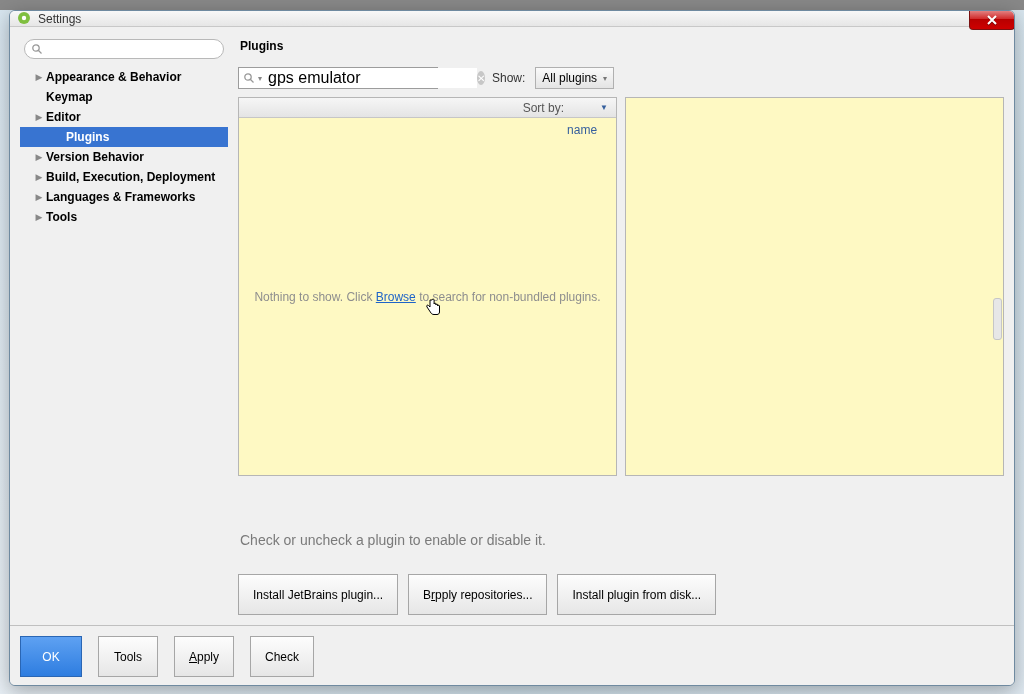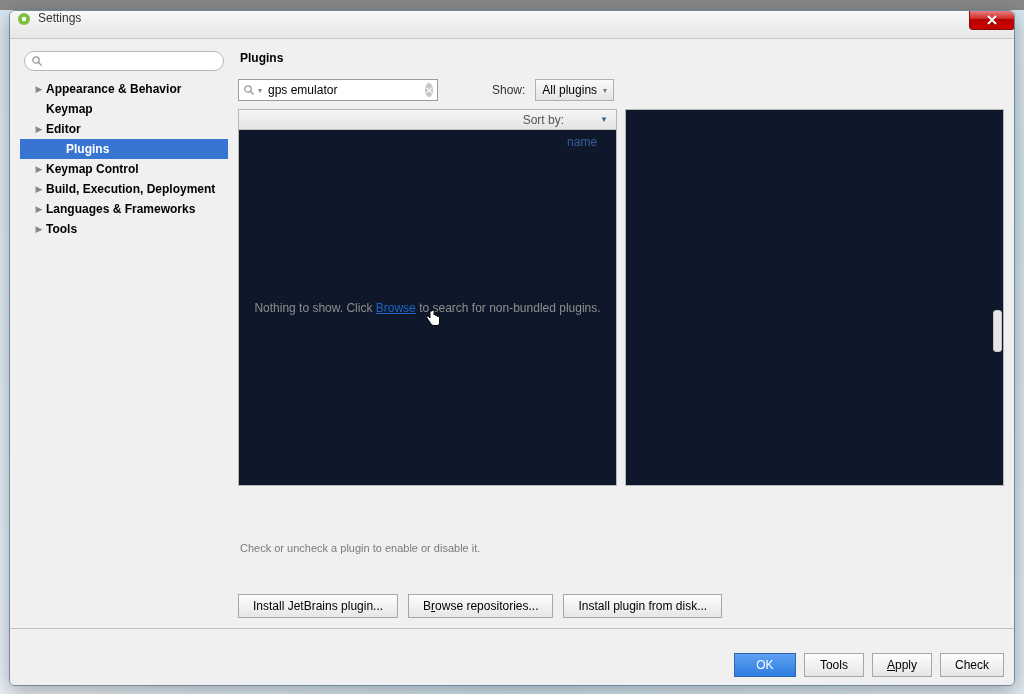--- a/index.html
+++ b/index.html
@@ -24,25 +24,25 @@
     border:1px solid #6f8aa0;
     border-radius:6px;
     background:#f0f0f0;
     box-shadow:0 5px 20px rgba(0,0,0,0.3);
     display:flex;
     flex-direction:column;
     overflow:hidden;
   }
 
   .titlebar {
-    height:28px;
+    height:16px;
     background:linear-gradient(#f8f8f8,#e6e6e6);
     border-bottom:1px solid #c8c8c8;
     display:flex;
-    align-items:flex-start;
+    align-items:flex-end;
     padding:0 0 0 6px;
     position:relative;
   }
   .title-icon {
     width:16px; height:16px; margin-right:6px;
     display:inline-block;
   }
   .title-text { font-size:12px; color:#333; }
   .close-btn {
     position:absolute; right:-1px; top:-1px;
@@ -127,21 +127,21 @@
   }
   .plugin-search {
     width:200px; height:22px;
     border:1px solid #9c9c9c;
     background:#fff;
     display:flex; align-items:center;
     padding:0 4px;
   }
   .plugin-search .mag { color:#888; margin-right:3px; display:flex; }
   .plugin-search .drop { color:#888; margin-right:4px; font-size:8px; }
-  .plugin-search input { flex:1; border:none; outline:none; font-size:12px; }
+  .plugin-search input { flex:1; border:none; outline:none; font-size:16px; }
   .plugin-search .clear {
     width:14px; height:14px; border-radius:50%;
     background:#c7c7c7; color:#fff; font-size:10px;
     display:flex; align-items:center; justify-content:center;
     cursor:pointer;
   }
   .show-label { color:#333;margin-left:44px; }
   .show-drop {
     border:1px solid #b0b0b0;
     background:linear-gradient(#fafafa,#e4e4e4);
@@ -150,21 +150,21 @@
     cursor:pointer;
   }
   .show-drop .caret { font-size:8px; color:#777; }
 
   .panels {
     flex:1; display:flex; gap:8px; min-height:0;
   }
   .panel {
     flex:1;
     border:1px solid #b6b6b6;
-    background:#0f172a;
+    background:#fef9c3;
     min-width:0;
     display:flex; flex-direction:column;
     position:relative;
   }
   .panel.right { position:relative; }
   .panel.right::after {
     content:""; position:absolute; right:1px; top:200px; width:7px; height:40px;
     background:#e7e7e7; border:1px solid #c6c6c6; border-radius:3px;
   }
   .sortbar {
@@ -182,39 +182,38 @@
     color:#8e8e8e; font-size:12px;
     position:relative;
     border-radius:11px;
   }
   .empty-msg a { color:#1e64c8; text-decoration:underline; cursor:pointer; }
   .cursor-hand {
     position:absolute; left:170px; top:8px;
     pointer-events:none;
   }
 
-  .hint { color:#7a7a7a; font-size:11px; padding:26px 2px;margin-top:30px; }
+  .hint { color:#7a7a7a; font-size:14px; padding:26px 2px;margin-top:30px; }
   .action-row { display:flex; gap:10px; }
   .btn {
-    height:24px;
+    height:41px;
     border:1px solid #a6a6a6;
     background:linear-gradient(#fdfdfd,#e6e6e6);
     padding:0 14px;
     font-size:12px;
     cursor:pointer;
     display:inline-flex; align-items:center; justify-content:center;
     min-width:60px;
-    margin-top:14px;
   }
   .btn u { text-decoration:underline; }
 
   .footer {
     border-top:1px solid #c0c0c0;
-    padding:10px 10px 8px 10px;
-    display:flex; justify-content:flex-end; gap:8px;
+    padding:10px 27px 8px 10px;
+    display:flex; gap:16px;
     background:#f0f0f0;
   }
   .btn.primary {
     background:linear-gradient(#5ea1f2,#2e7de0);
     border-color:#2a66b4;
     color:#fff;
     font-weight:normal;
     min-width:62px;
   }
 </style>
@@ -265,21 +264,21 @@
             <div class="tree-item">
                 <span class="arrow">▶</span>
                 <span class="label">Editor</span>
               </div>
             <div class="tree-item child no-arrow selected">
                 <span class="arrow">▶</span>
                 <span class="label">Plugins</span>
               </div>
             <div class="tree-item">
                 <span class="arrow">▶</span>
-                <span class="label">Keymap Control</span>
+                <span class="label">Version Behavior</span>
               </div>
             <div class="tree-item">
                 <span class="arrow">▶</span>
                 <span class="label">Build, Execution, Deployment</span>
               </div>
             <div class="tree-item">
                 <span class="arrow">▶</span>
                 <span class="label">Languages &amp; Frameworks</span>
               </div>
             <div class="tree-item">
@@ -332,21 +331,21 @@
             <div class="panel right"></div>
           </div>
 
           <div class="hint">Check or uncheck a plugin to enable or disable it.</div>
 
           <div class="action-row">
             <button class="btn">Install JetBrains plugin...</button>
             <button class="btn">
                 <span>B</span>
                 <u>r</u>
-                <span>owse repositories...</span>
+                <span>pply repositories...</span>
               </button>
             <button class="btn">
                 <span>Install plugin from disk...</span>
               </button>
           </div>
         </div>
 
       </div>
 
     </div>

